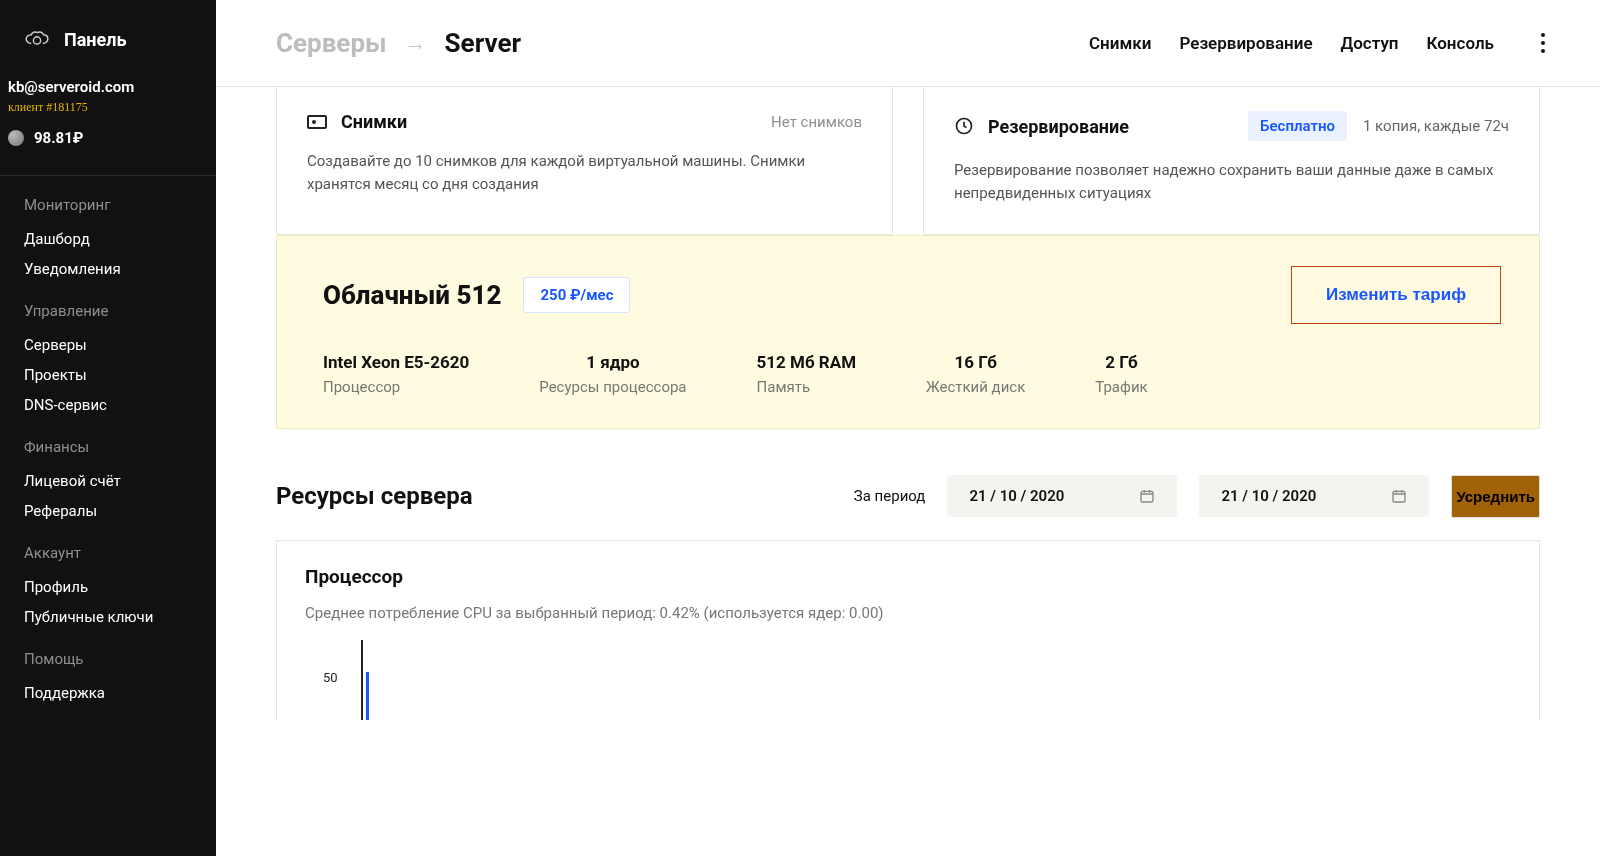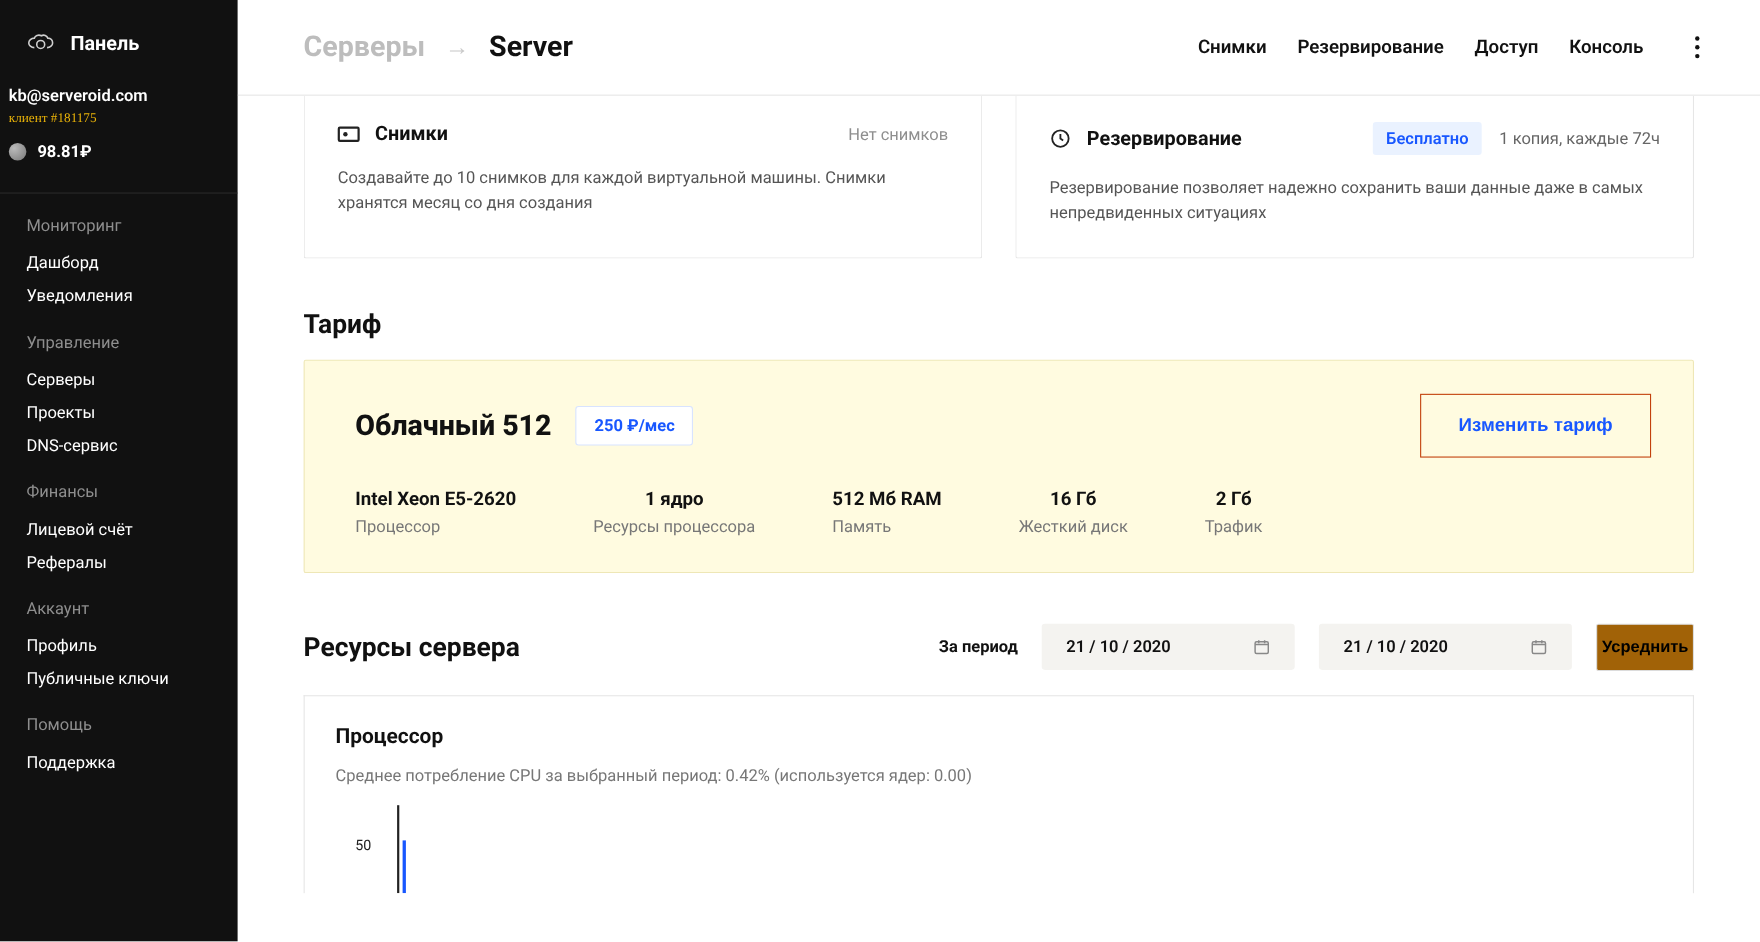--- a/index.html
+++ b/index.html
@@ -94,21 +94,21 @@
     padding: 18px 34px; font-size: 17px; background: transparent; cursor: pointer;
   }
   .tariff-specs { display: flex; gap: 70px; margin-top: 28px; flex-wrap: wrap; }
   .spec-val { font-size: 17px; font-weight: 700; text-align: center; }
   .spec-lab { color: #777; font-size: 15px; margin-top: 6px; }
 
   
   .res-bar { display: flex; align-items: center; justify-content: space-between; gap: 22px; }
   .res-title { font-size: 24px; font-weight: 700; }
   .res-controls { display: flex; align-items: center; gap: 22px; }
-  .period-label { font-size: 15px; font-weight: 700; }
+  .period-label { font-size: 15px; font-weight: 400; }
   .date-field { display:flex; align-items:center; justify-content:space-between; background: #f4f3f0; border-radius: 3px; padding: 12px 22px; min-width: 230px; font-size: 15px; font-weight: 600; }
   .calendar-ico { width: 16px; height: 16px; }
   .avg-btn { border: 1px solid #dcdcdc; background: #a16207; padding: 12px 4px; font-size: 15px; font-weight: 600; cursor: pointer; border-radius: 2px; }
 
   .chart-card { border: 1px solid #e6e6e6; border-bottom: none; margin-top: 22px; padding: 24px 28px 0 28px; height: 180px; overflow: hidden; }
   .chart-title { font-size: 19px; font-weight: 700; }
   .chart-note { color: #777; font-size: 15px; margin-top: 16px; }
 
   .chart-body { margin-top: 18px; position: relative; height: 80px; }
   .axis-label { position: absolute; left: 18px; top: 30px; font-size: 13px; color: #222; }
@@ -216,21 +216,20 @@
             </div>
             <div class="card-right">
               <span class="badge-free">Бесплатно</span>
               <span class="right-note">1 копия, каждые 72ч</span>
             </div>
           </div>
           <div class="card-desc">Резервирование позволяет надежно сохранить ваши данные даже в самых непредвиденных ситуациях</div>
         </div>
       </div>
 
-      <h2 class="section-h">Тариф</h2>
 
       <div class="tariff">
         <div class="tariff-top">
           <div class="tariff-left">
             <span class="tariff-name">Облачный 512</span>
             <span class="tariff-price">250 ₽/мес</span>
           </div>
           <button class="tariff-action">Изменить тариф</button>
         </div>
         <div class="tariff-specs" id="tariff-specs">

